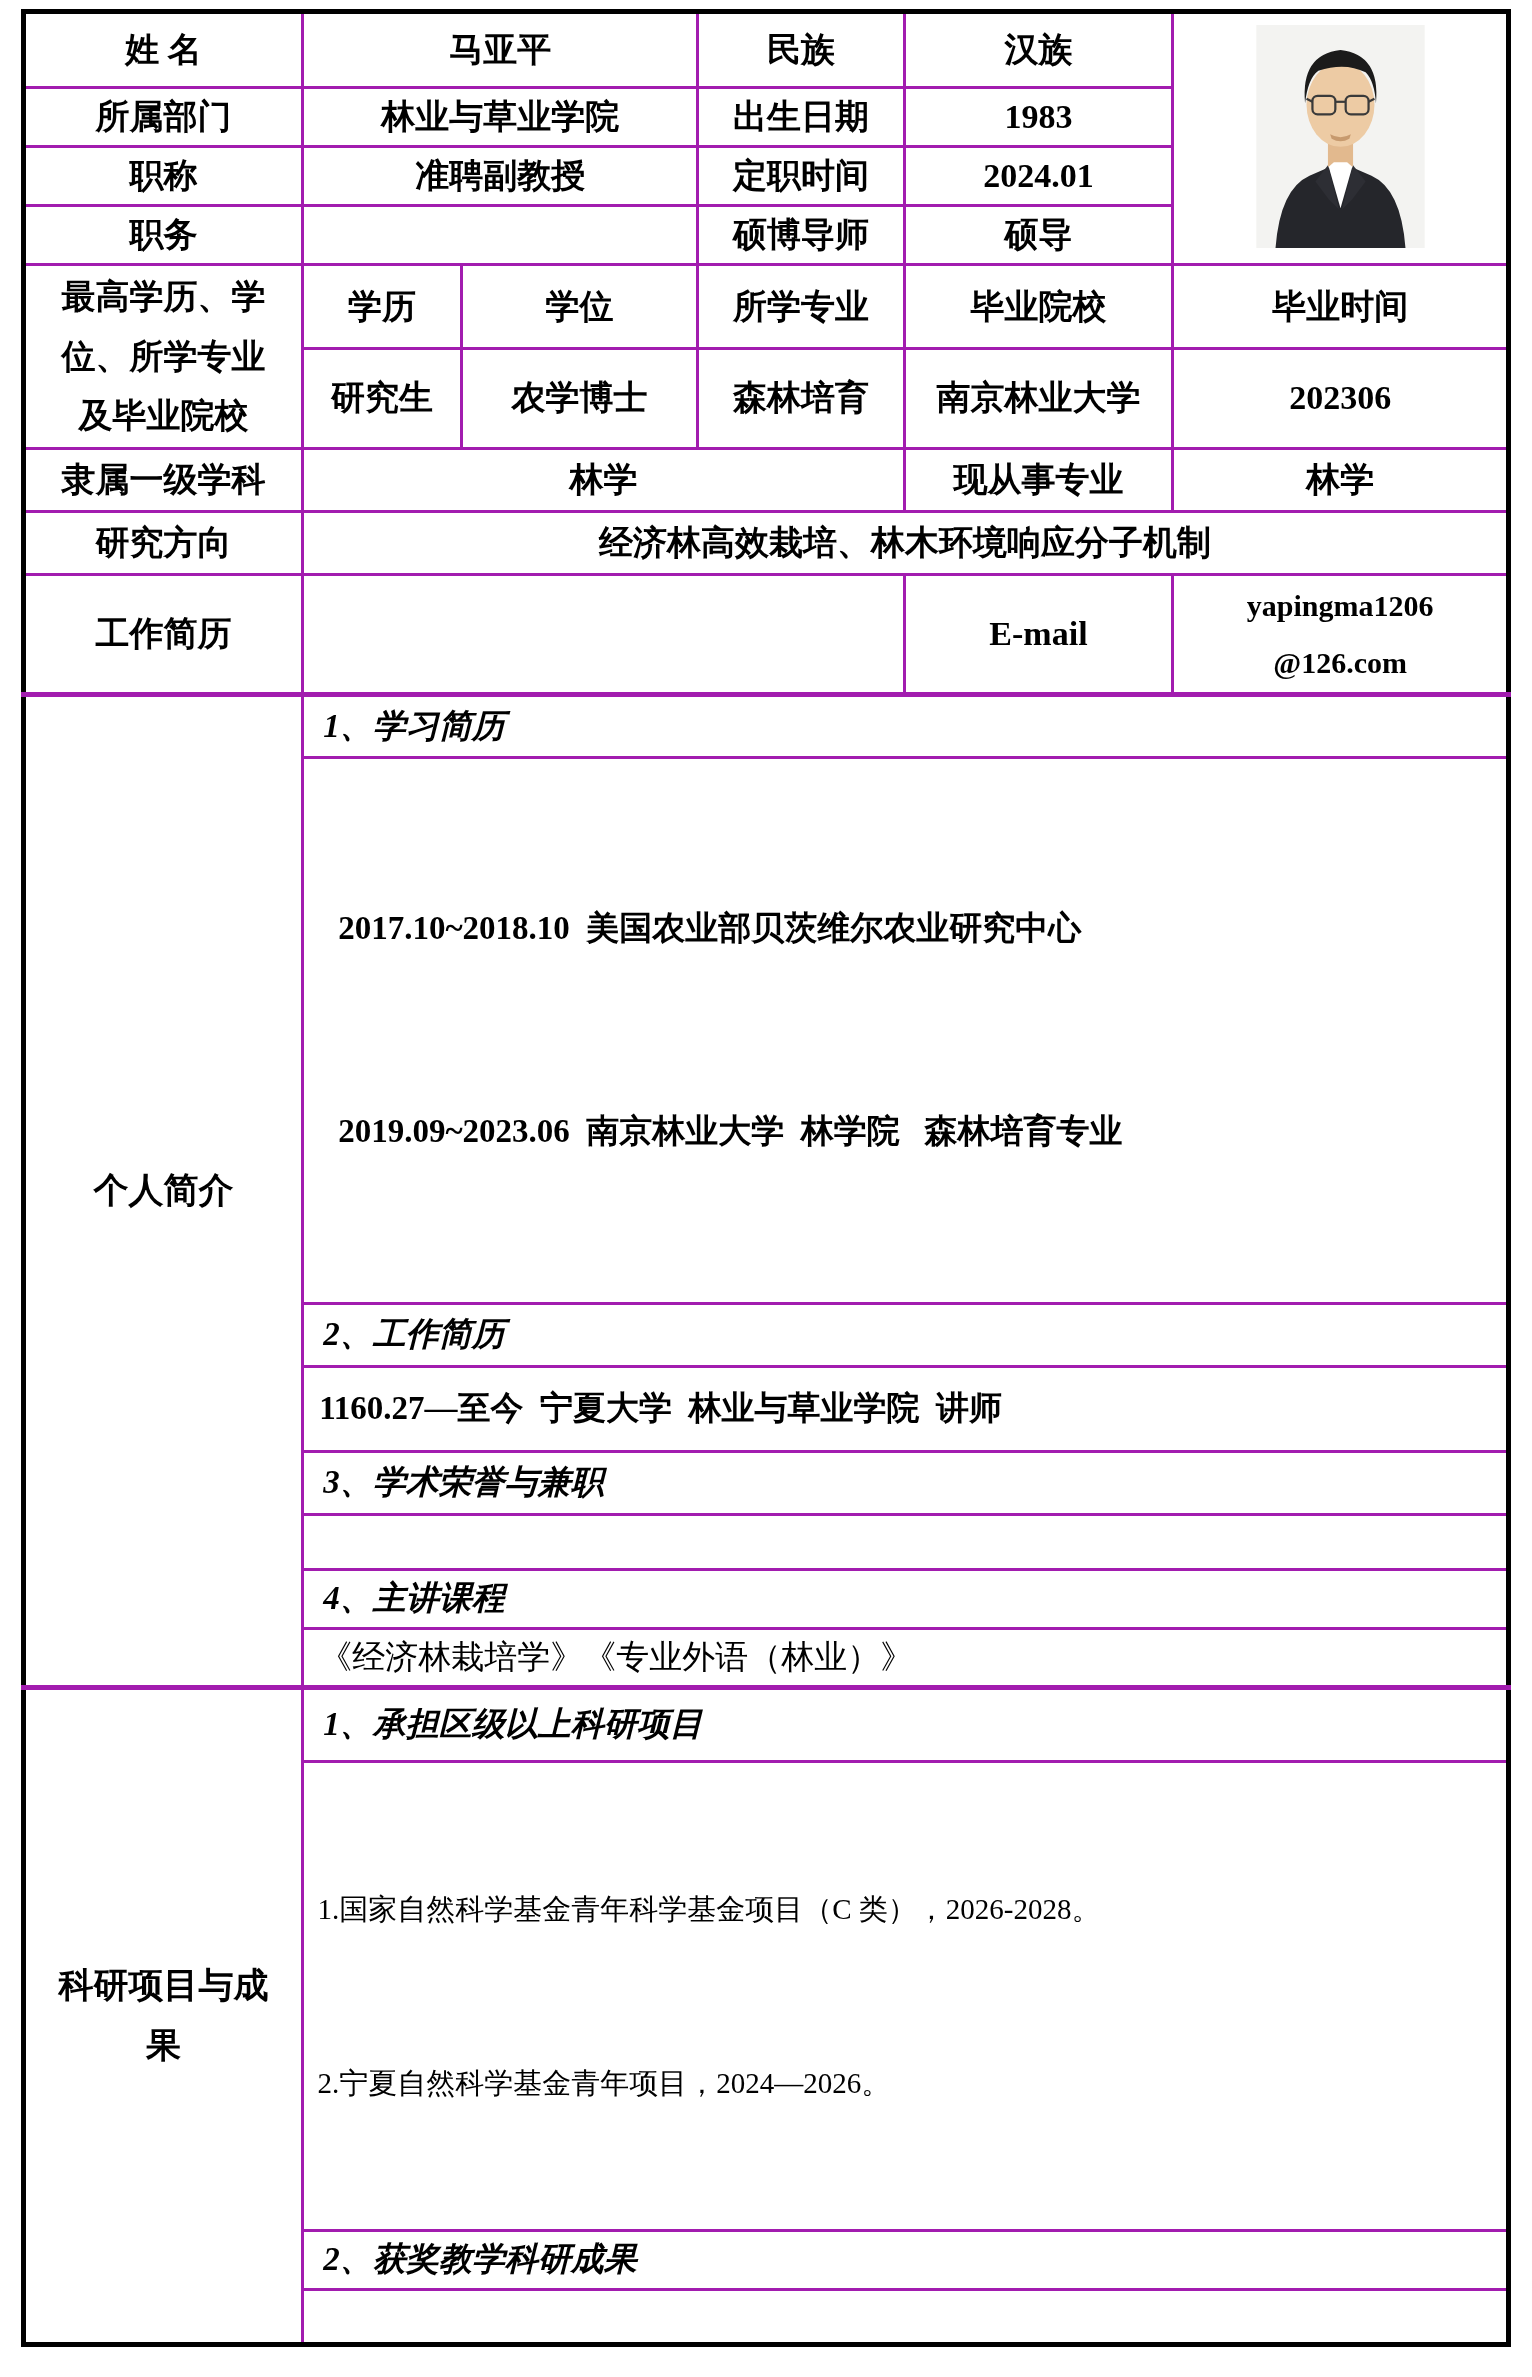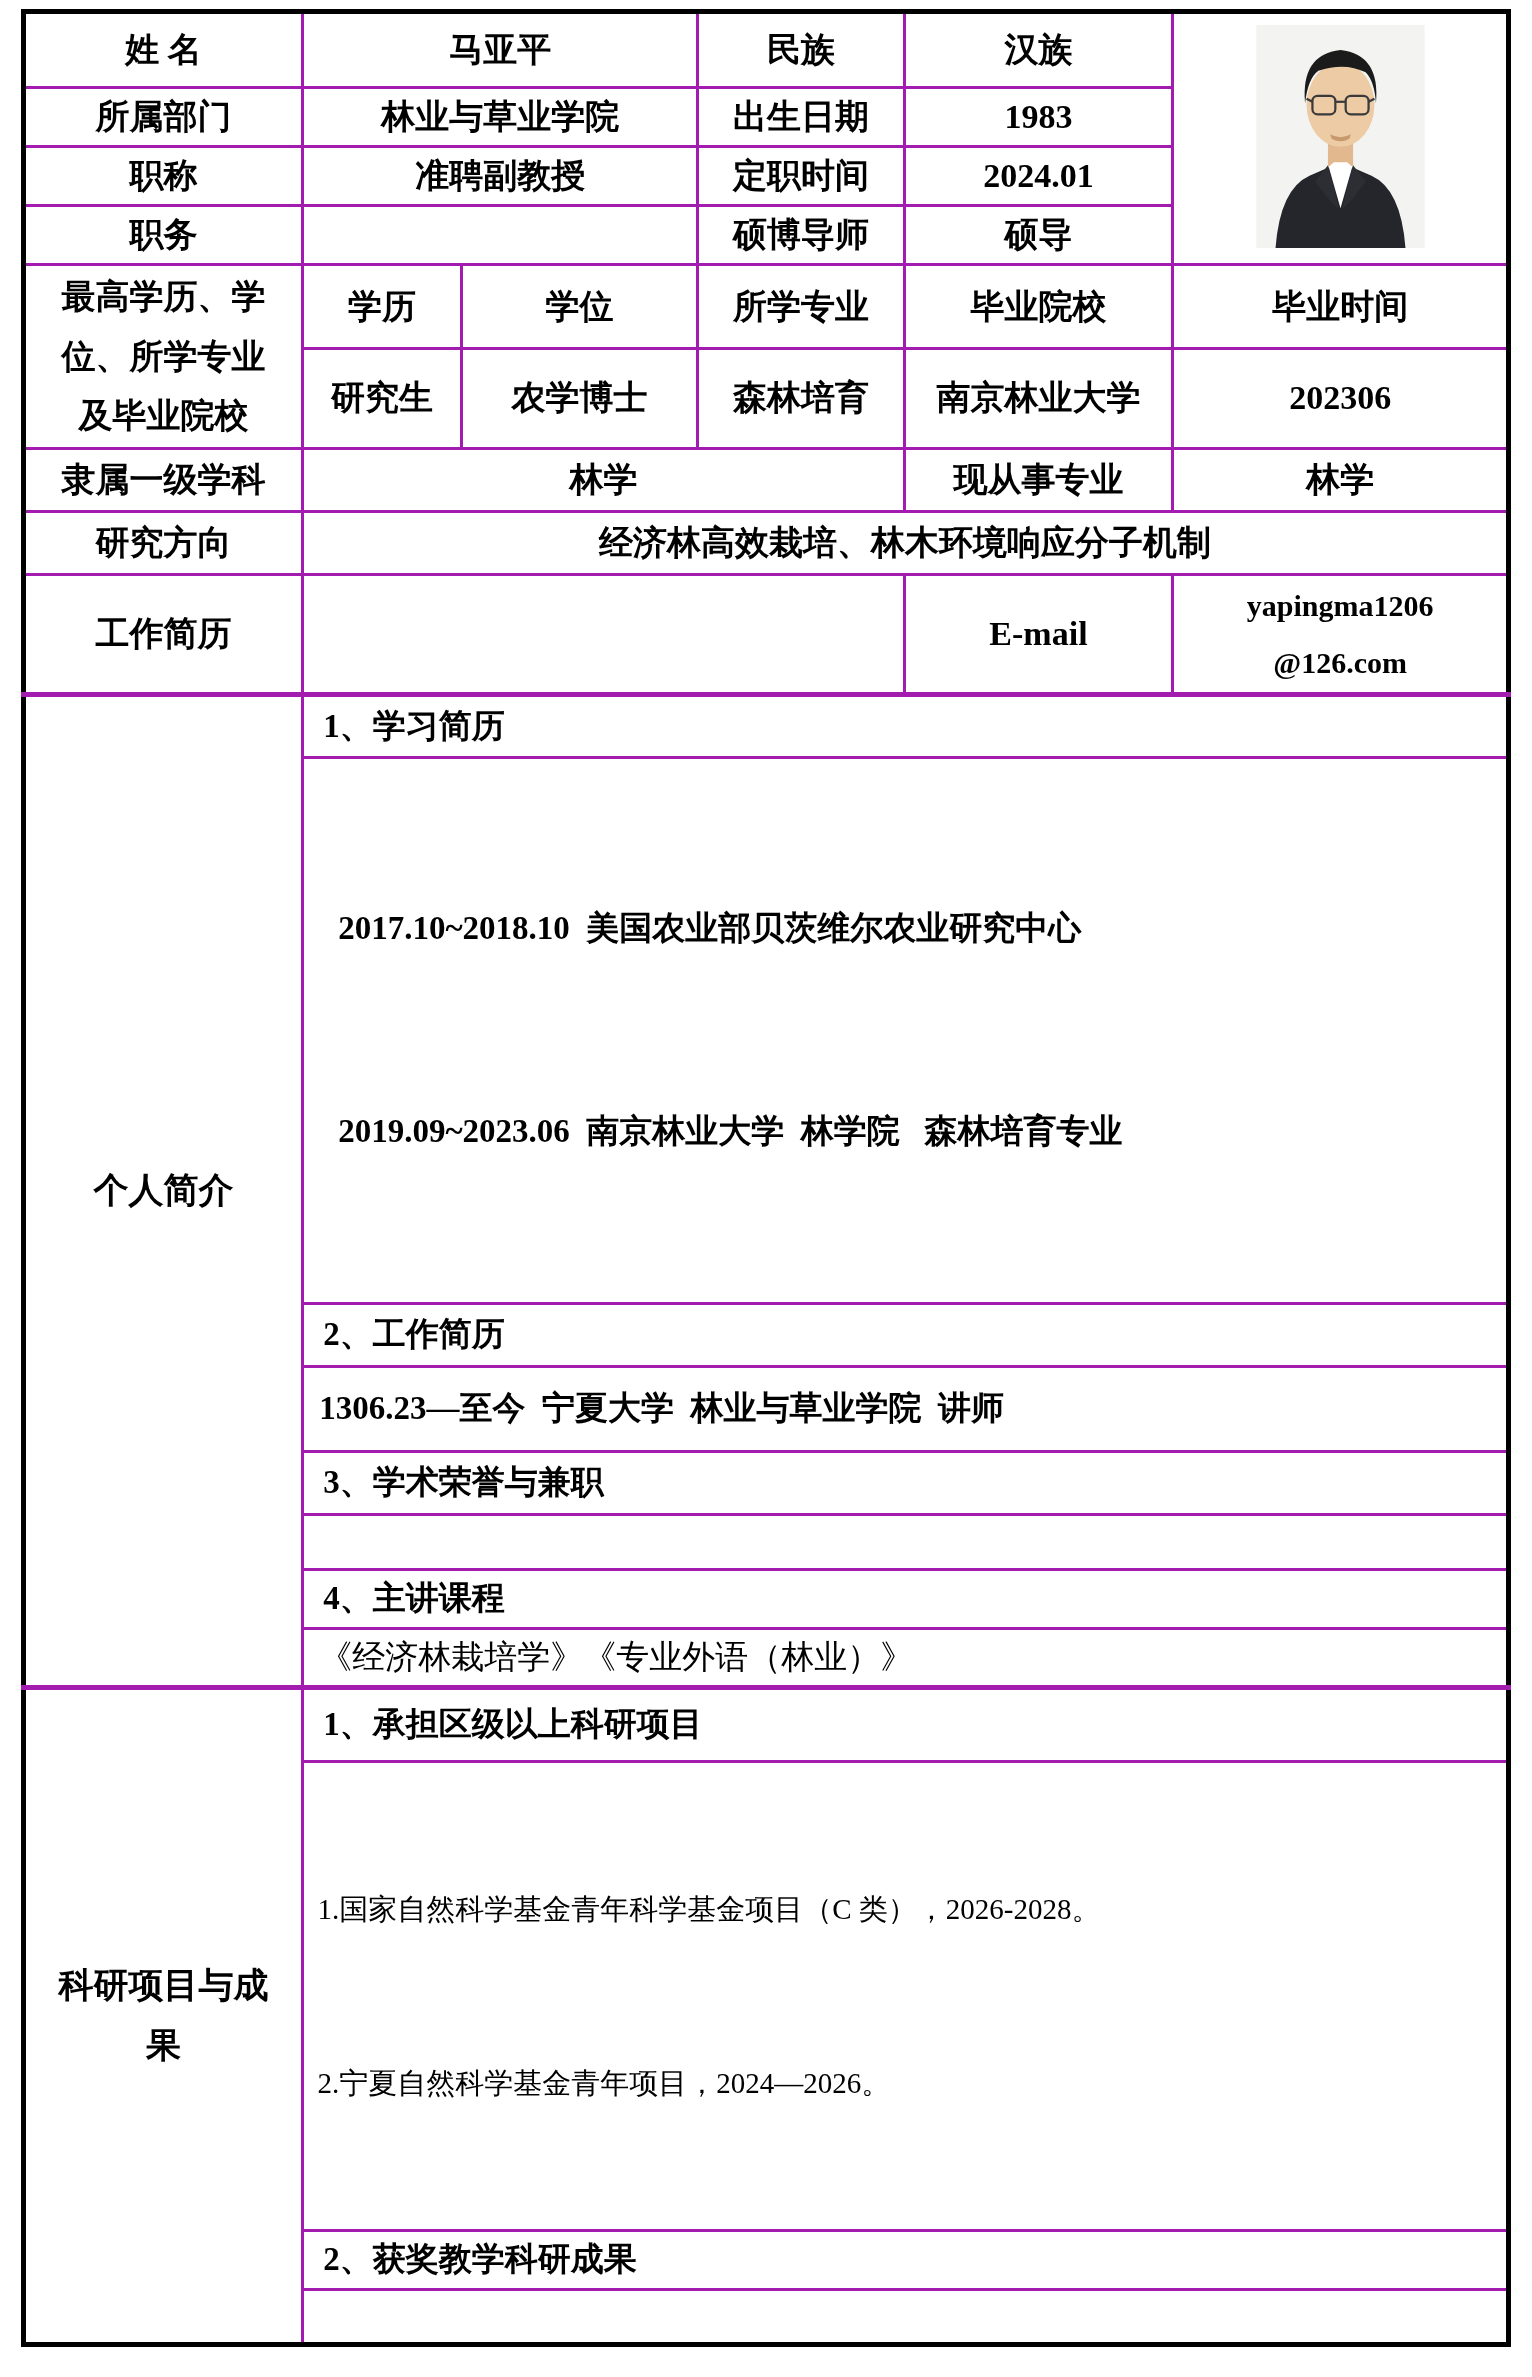--- a/index.html
+++ b/index.html
@@ -15,21 +15,21 @@
   }
   td{
     border:3px solid #a21caf;
     vertical-align:middle;
     overflow:hidden;
   }
   tr.sect td{border-top-width:5.2px;}
   .lab{font-size:34px;font-weight:bold;text-align:center;}
   .val{font-size:34px;font-weight:bold;text-align:center;}
   .seclab{font-size:35px;font-weight:bold;text-align:center;line-height:1.7;}
-  .hdr{font-size:33px;font-weight:bold;text-align:left;padding-left:19px;}
+  .hdr{font-size:33px;font-weight:bold;text-align:left;padding-left:19px;font-style:italic;}
   .txt{font-size:33px;text-align:left;padding-left:15px;white-space:pre-wrap;}
   .bold{font-weight:bold;}
   .study-block{padding-left:34px;line-height:2.05;font-weight:bold;font-size:33px;white-space:pre-wrap;}
   .proj-block{line-height:2.0;font-size:29px;white-space:pre-wrap;padding-left:13.3px;}
   .email-cell{font-size:30px;font-weight:bold;text-align:center;line-height:1.9;}
   .photo-cell{text-align:center;vertical-align:middle;}
   .elabel{line-height:1.75;}
 </style>
 </head>
 <body>
@@ -143,21 +143,21 @@
   <tr style="height:137px">
     <td class="study-block" colspan="5">
       <div>2017.10~2018.10  美国农业部贝茨维尔农业研究中心</div>
       <div>2019.09~2023.06  南京林业大学  林学院   森林培育专业</div>
     </td>
   </tr>
   <tr style="height:63px">
     <td class="hdr" colspan="5">2、工作简历</td>
   </tr>
   <tr style="height:85px">
-    <td class="txt bold" colspan="5">1306.23—至今  宁夏大学  林业与草业学院  讲师</td>
+    <td class="txt bold" colspan="5">1160.27—至今  宁夏大学  林业与草业学院  讲师</td>
   </tr>
   <tr style="height:63px">
     <td class="hdr" colspan="5">3、学术荣誉与兼职</td>
   </tr>
   <tr style="height:55px">
     <td class="txt" colspan="5"></td>
   </tr>
   <tr style="height:59px">
     <td class="hdr" colspan="5">4、主讲课程</td>
   </tr>

